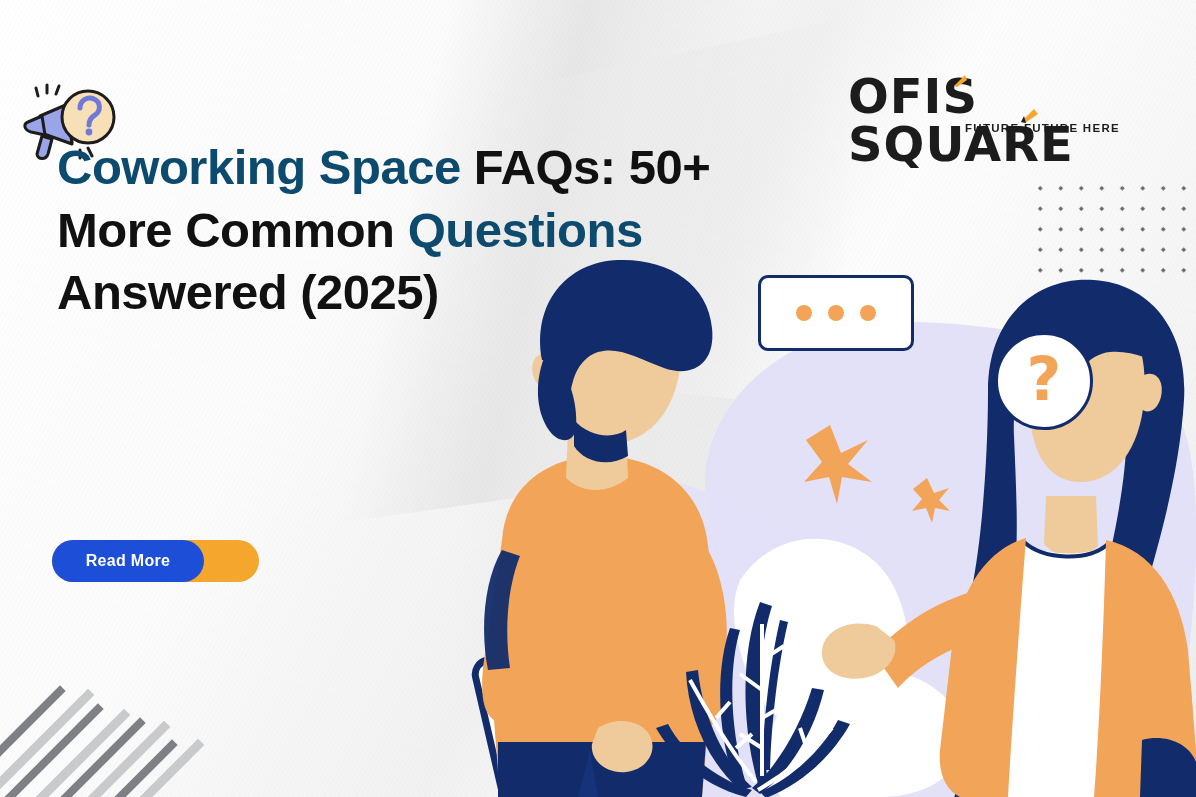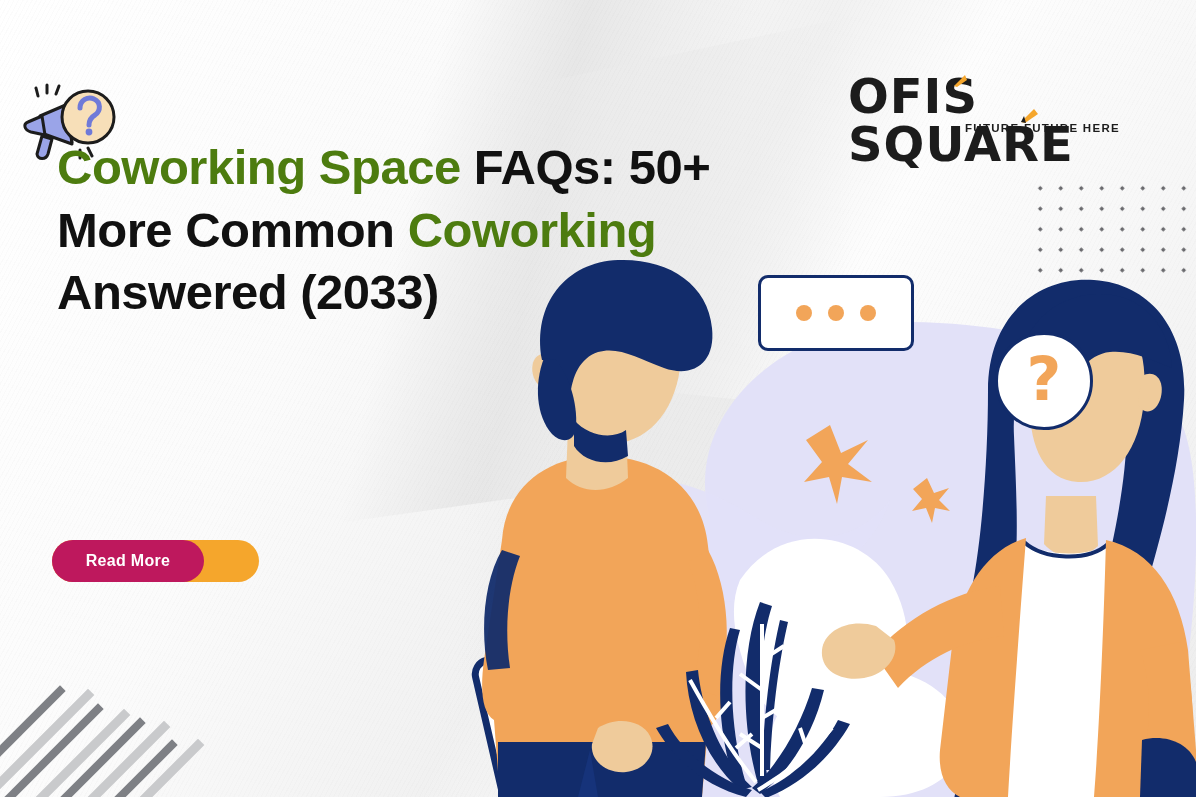--- a/index.html
+++ b/index.html
@@ -113,21 +113,21 @@
   .headline {
     position: absolute;
     left: 57px; top: 136px;
     width: 800px;
     font-size: 49px;
     font-weight: bold;
     line-height: 1.28;
     letter-spacing: -0.5px;
     color: #111111;
   }
-  .headline .hl-orange { color: #4d7c0f; }
+  .headline .hl-orange { color: #0c4a6e; }
 
   
   .megaphone { position: absolute; left: 14px; top: 82px; width: 110px; height: 80px; }
 
   
   .logo { position: absolute; left: 848px; top: 72px; width: 272px; height: 62px; }
   .logo-wordmark {
     font-size: 48px;
     font-weight: bold;
     letter-spacing: 1px;
@@ -150,21 +150,21 @@
     width: 207px; height: 42px;
   }
   .btn-bg {
     position: absolute; inset: 0;
     background: #F5A62C;
     border-radius: 21px;
   }
   .btn-fg {
     position: absolute; left: 0; top: 0;
     width: 152px; height: 42px;
-    background: #be185d;
+    background: #1d4ed8;
     border-radius: 21px;
     color: #ffffff;
     font-size: 16px;
     font-weight: bold;
     letter-spacing: .3px;
     display: flex; align-items: center; justify-content: center;
     cursor: pointer;
   }
 </style>
 </head>
@@ -336,21 +336,21 @@
 
     <path d="M 52 23 L 58 61" stroke="#1c1c1c" stroke-width="3" fill="none"></path>
 
     <circle cx="74" cy="35" r="26" fill="#F7DFB8" stroke="#1c1c1c" stroke-width="3"></circle>
     <path d="M 66 26 C 66 18, 74 14, 80 17 C 87 20, 87 29, 81 33
              C 76 36, 75 39, 75 43" fill="none" stroke="#6F7AD8" stroke-width="5" stroke-linecap="round"></path>
     <circle cx="75" cy="50" r="3.4" fill="#6F7AD8"></circle>
   </svg>
 
   <div class="headline">
-    <span class="hl-orange">Coworking Space </span><span>FAQs: 50+ </span><br><span>More Common </span><span class="hl-orange">Coworking </span><br><span>Answered (2033)</span>
+    <span class="hl-orange">Coworking Space </span><span>FAQs: 50+ </span><br><span>More Common </span><span class="hl-orange">Questions </span><br><span>Answered (2025)</span>
   </div>
 
   <div class="logo">
     <div class="logo-wordmark">OFIS SQUARE</div>
     <svg style="position:absolute;left:104px;top:2px;width:16px;height:14px" viewBox="0 0 16 14">
       <path d="M 2 12 L 13 1 L 15 6 L 5 13 Z" fill="#F5A62C"></path>
     </svg>
     <svg style="position:absolute;left:172px;top:34px;width:20px;height:18px" viewBox="0 0 20 18">
       <path d="M 1 16 L 14 3 L 18 8 L 5 17 Z" fill="#F5A62C"></path>
       <path d="M 1 16 L 4 10 L 6 17 Z" fill="#1c1c1c"></path>

